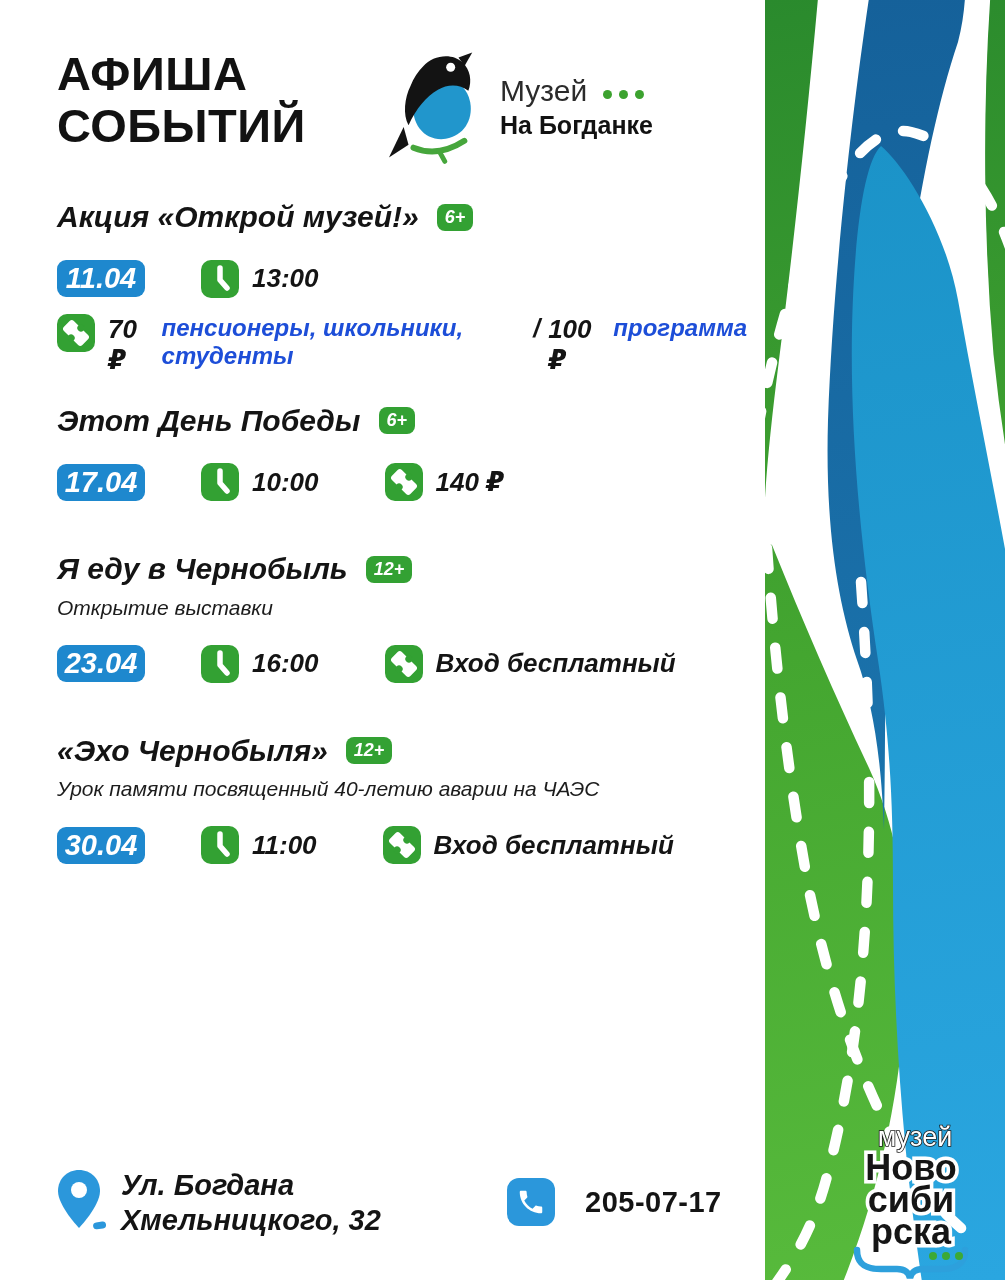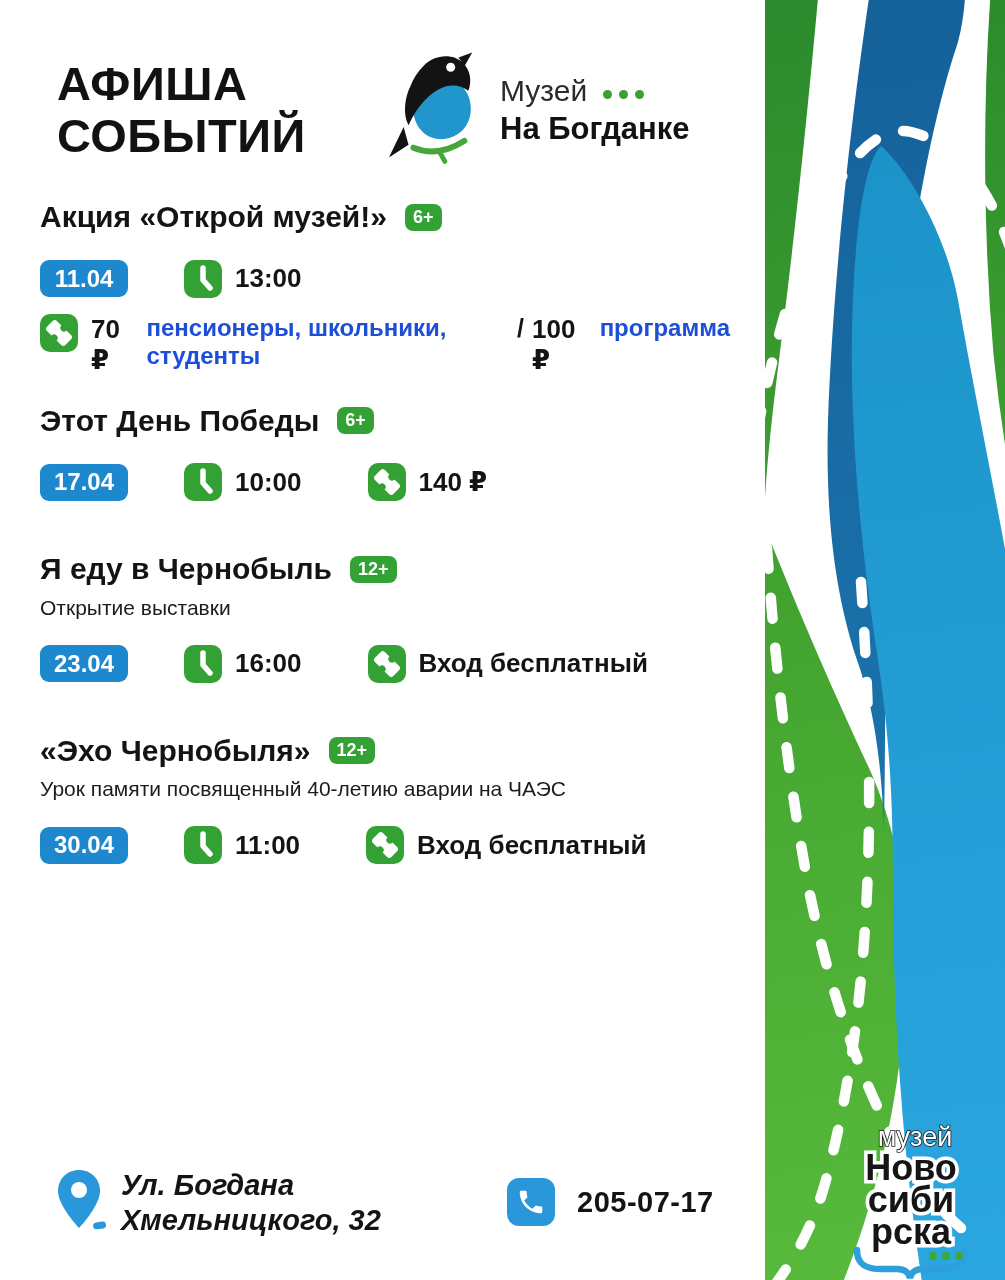--- a/index.html
+++ b/index.html
@@ -1,53 +1,53 @@
 <!DOCTYPE html>
 <html><head>
 <meta charset="utf-8">
 <style>
   html,body{margin:0;padding:0;}
   .page{position:relative;width:1005px;height:1280px;background:#ffffff;overflow:hidden;
         font-family:"Liberation Sans","DejaVu Sans",sans-serif;color:#151515;}
   
-  .main-title{position:absolute;left:57px;top:58px;font-size:47px;font-weight:800;
+  .main-title{position:absolute;left:57px;top:48px;font-size:47px;font-weight:800;
               line-height:1.1;letter-spacing:.5px;color:#121212;margin:0;}
   .brand{position:absolute;left:386px;top:50px;display:flex;align-items:flex-start;}
   .brand-text{margin-left:16px;padding-top:24px;}
   .brand-top{display:flex;align-items:center;}
   .brand-name-top{font-size:30px;font-weight:500;color:#2b2b2b;}
   .brand-dots{display:flex;gap:7px;margin-left:16px;margin-top:6px;}
   .brand-dots i{width:9px;height:9px;border-radius:50%;background:#3CA22F;display:block;}
-  .brand-name-bottom{font-size:31px;font-weight:800;color:#121212;margin-top:3px;}
-  
-  .events{position:absolute;left:40px;top:200px;width:700px;}
+  .brand-name-bottom{font-size:25px;font-weight:800;color:#121212;margin-top:3px;}
+  
+  .events{position:absolute;left:57px;top:200px;width:700px;font-style:italic;}
   .event + .event{margin-top:50px;}
   .ev-title-row{display:flex;align-items:center;gap:18px;}
   .ev-title{font-size:30px;font-weight:800;color:#141414;line-height:1.15;margin:0;}
   .age-badge{background:#33A133;color:#fff;font-size:18px;font-weight:700;
              border-radius:8px;padding:4px 8px 5px;line-height:1;}
   .ev-sub{font-size:21px;font-weight:500;color:#1c1c1c;margin:9px 0 0 0;}
   .ev-row{display:flex;align-items:center;margin-top:24px;height:40px;}
   .ev-row2{display:flex;margin-top:15px;height:40px;}
   .date-badge{width:88px;height:37px;border-radius:9px;background:#1E88CE;color:#fff;
-              font-size:24px;font-weight:700;display:flex;align-items:center;justify-content:center;
+              font-size:29px;font-weight:700;display:flex;align-items:center;justify-content:center;
               margin-right:56px;}
   .sq-icon{width:38px;height:38px;border-radius:10px;background:#33A133;display:flex;
            align-items:center;justify-content:center;margin-right:13px;flex:none;}
   .time-text,.price-text{font-size:26px;font-weight:700;color:#141414;}
   .ticket-gap{margin-left:66px;}
   .price-note{font-size:24px;font-weight:600;color:#1d4ed8;margin:0 10px;}
   .price-sep{font-size:25px;font-weight:800;margin:0 8px;}
   
   .footer-address{position:absolute;left:55px;top:1168px;display:flex;align-items:flex-end;font-style:italic;}
   .addr-text{margin-left:14px;font-size:29px;font-weight:800;line-height:1.2;color:#141414;}
   .footer-phone{position:absolute;left:507px;top:1178px;display:flex;align-items:center;}
   .phone-icon{width:48px;height:48px;border-radius:12px;background:#2B97DB;display:flex;
               align-items:center;justify-content:center;}
-  .phone-num{margin-left:22px;font-size:29px;font-weight:800;letter-spacing:.5px;color:#141414;}
+  .phone-num{margin-left:30px;font-size:29px;font-weight:800;letter-spacing:.5px;color:#141414;}
   
   .band{position:absolute;left:765px;top:0;width:240px;height:1280px;display:block;}
   .band text{font-family:"Liberation Sans","DejaVu Sans",sans-serif;}
 </style>
 </head>
 <body>
 
 <div class="page">
 
   <h1 class="main-title"><span>АФИША</span><br>

